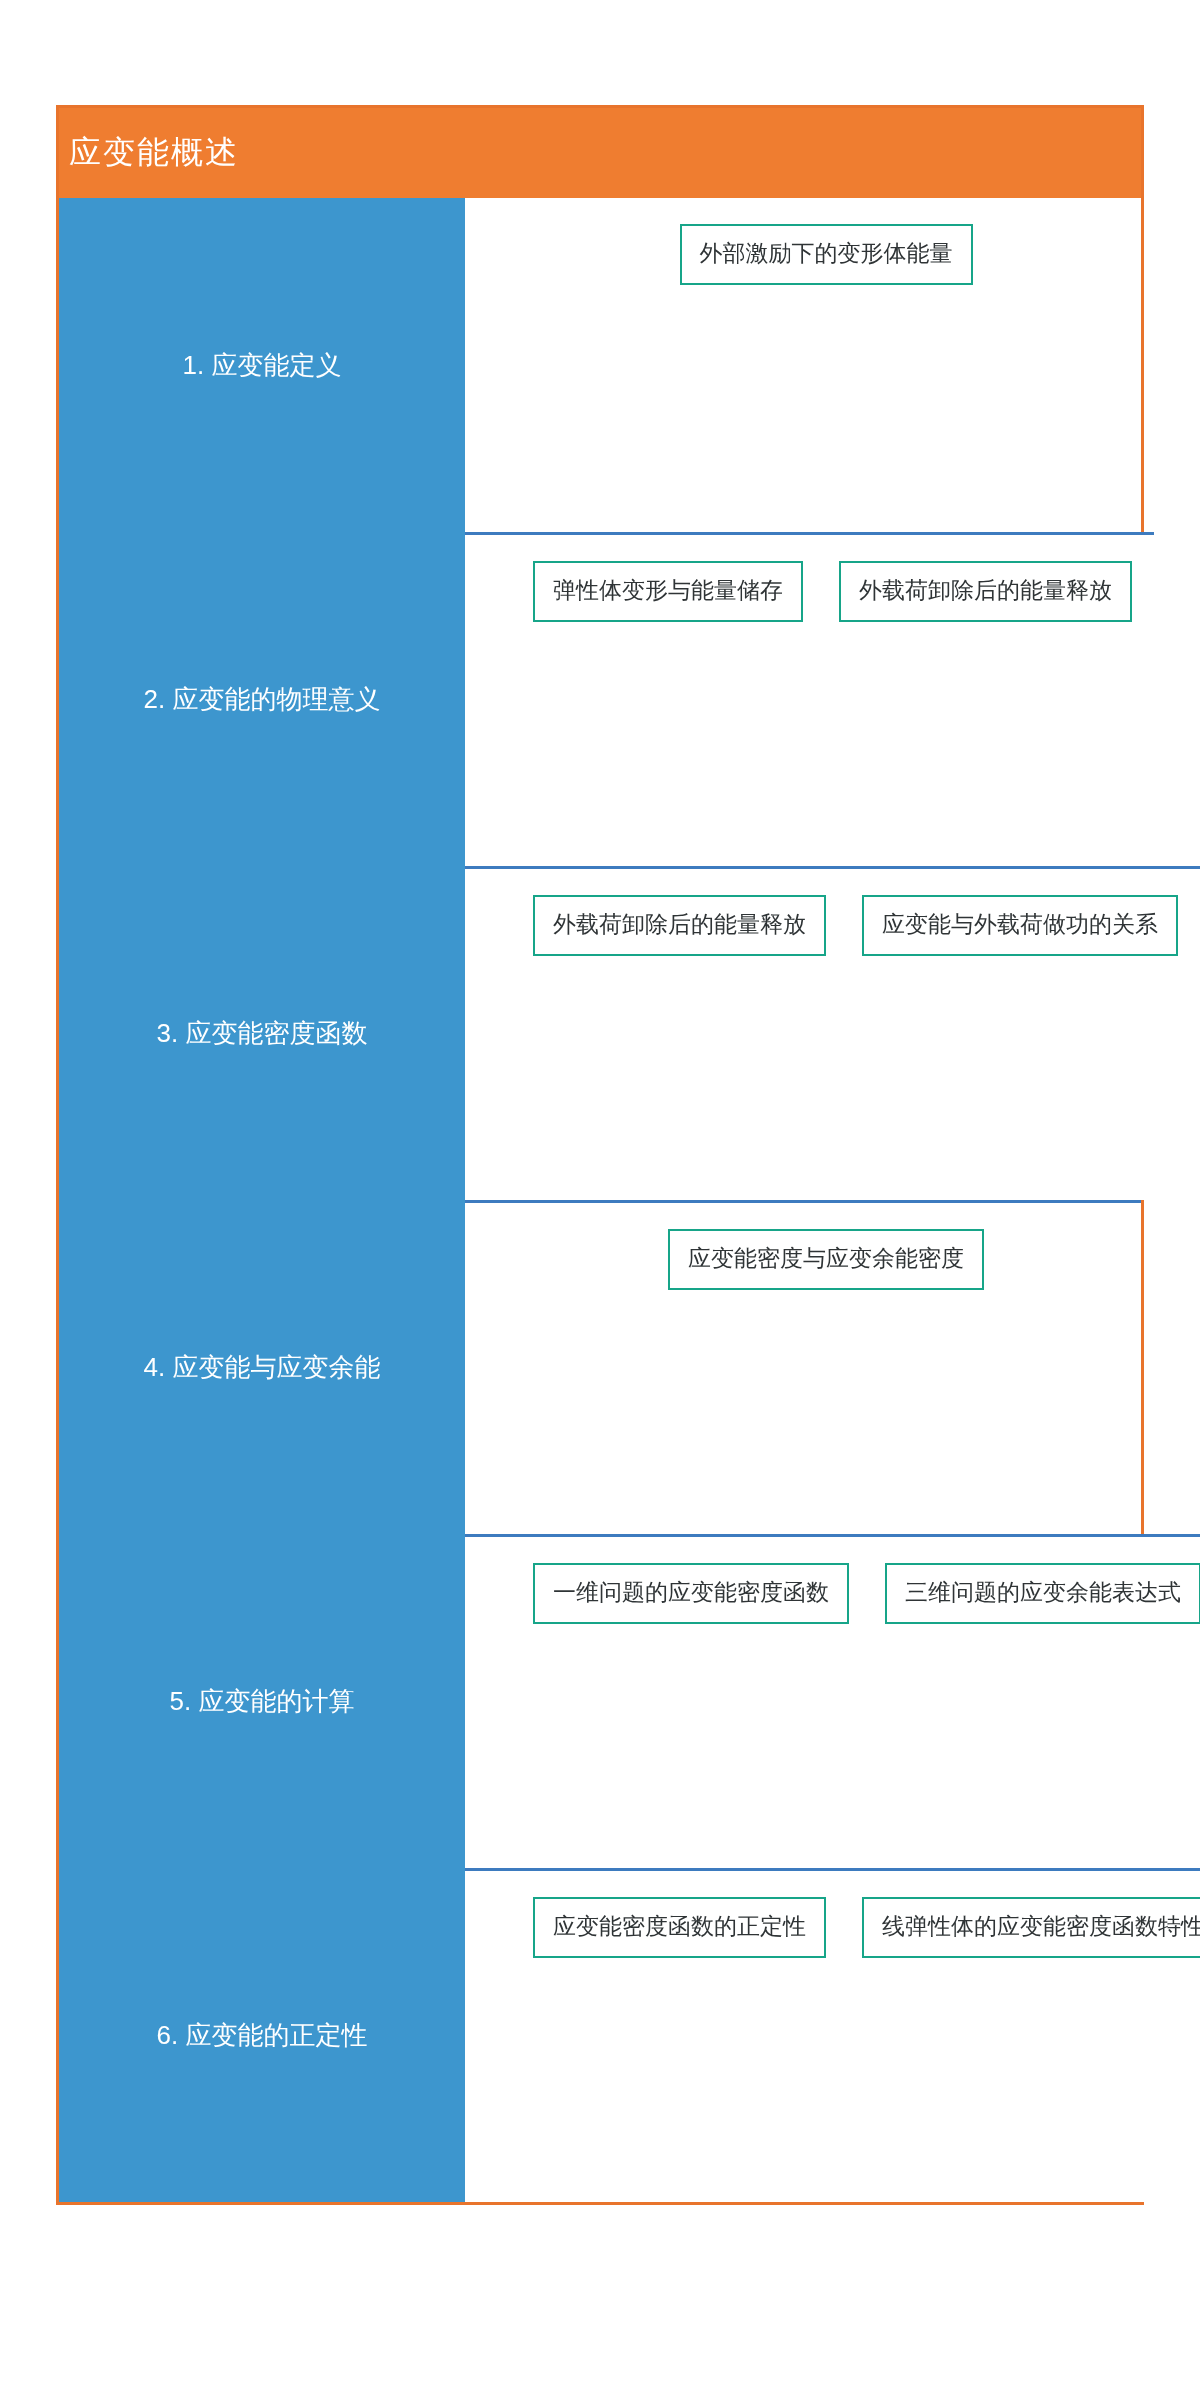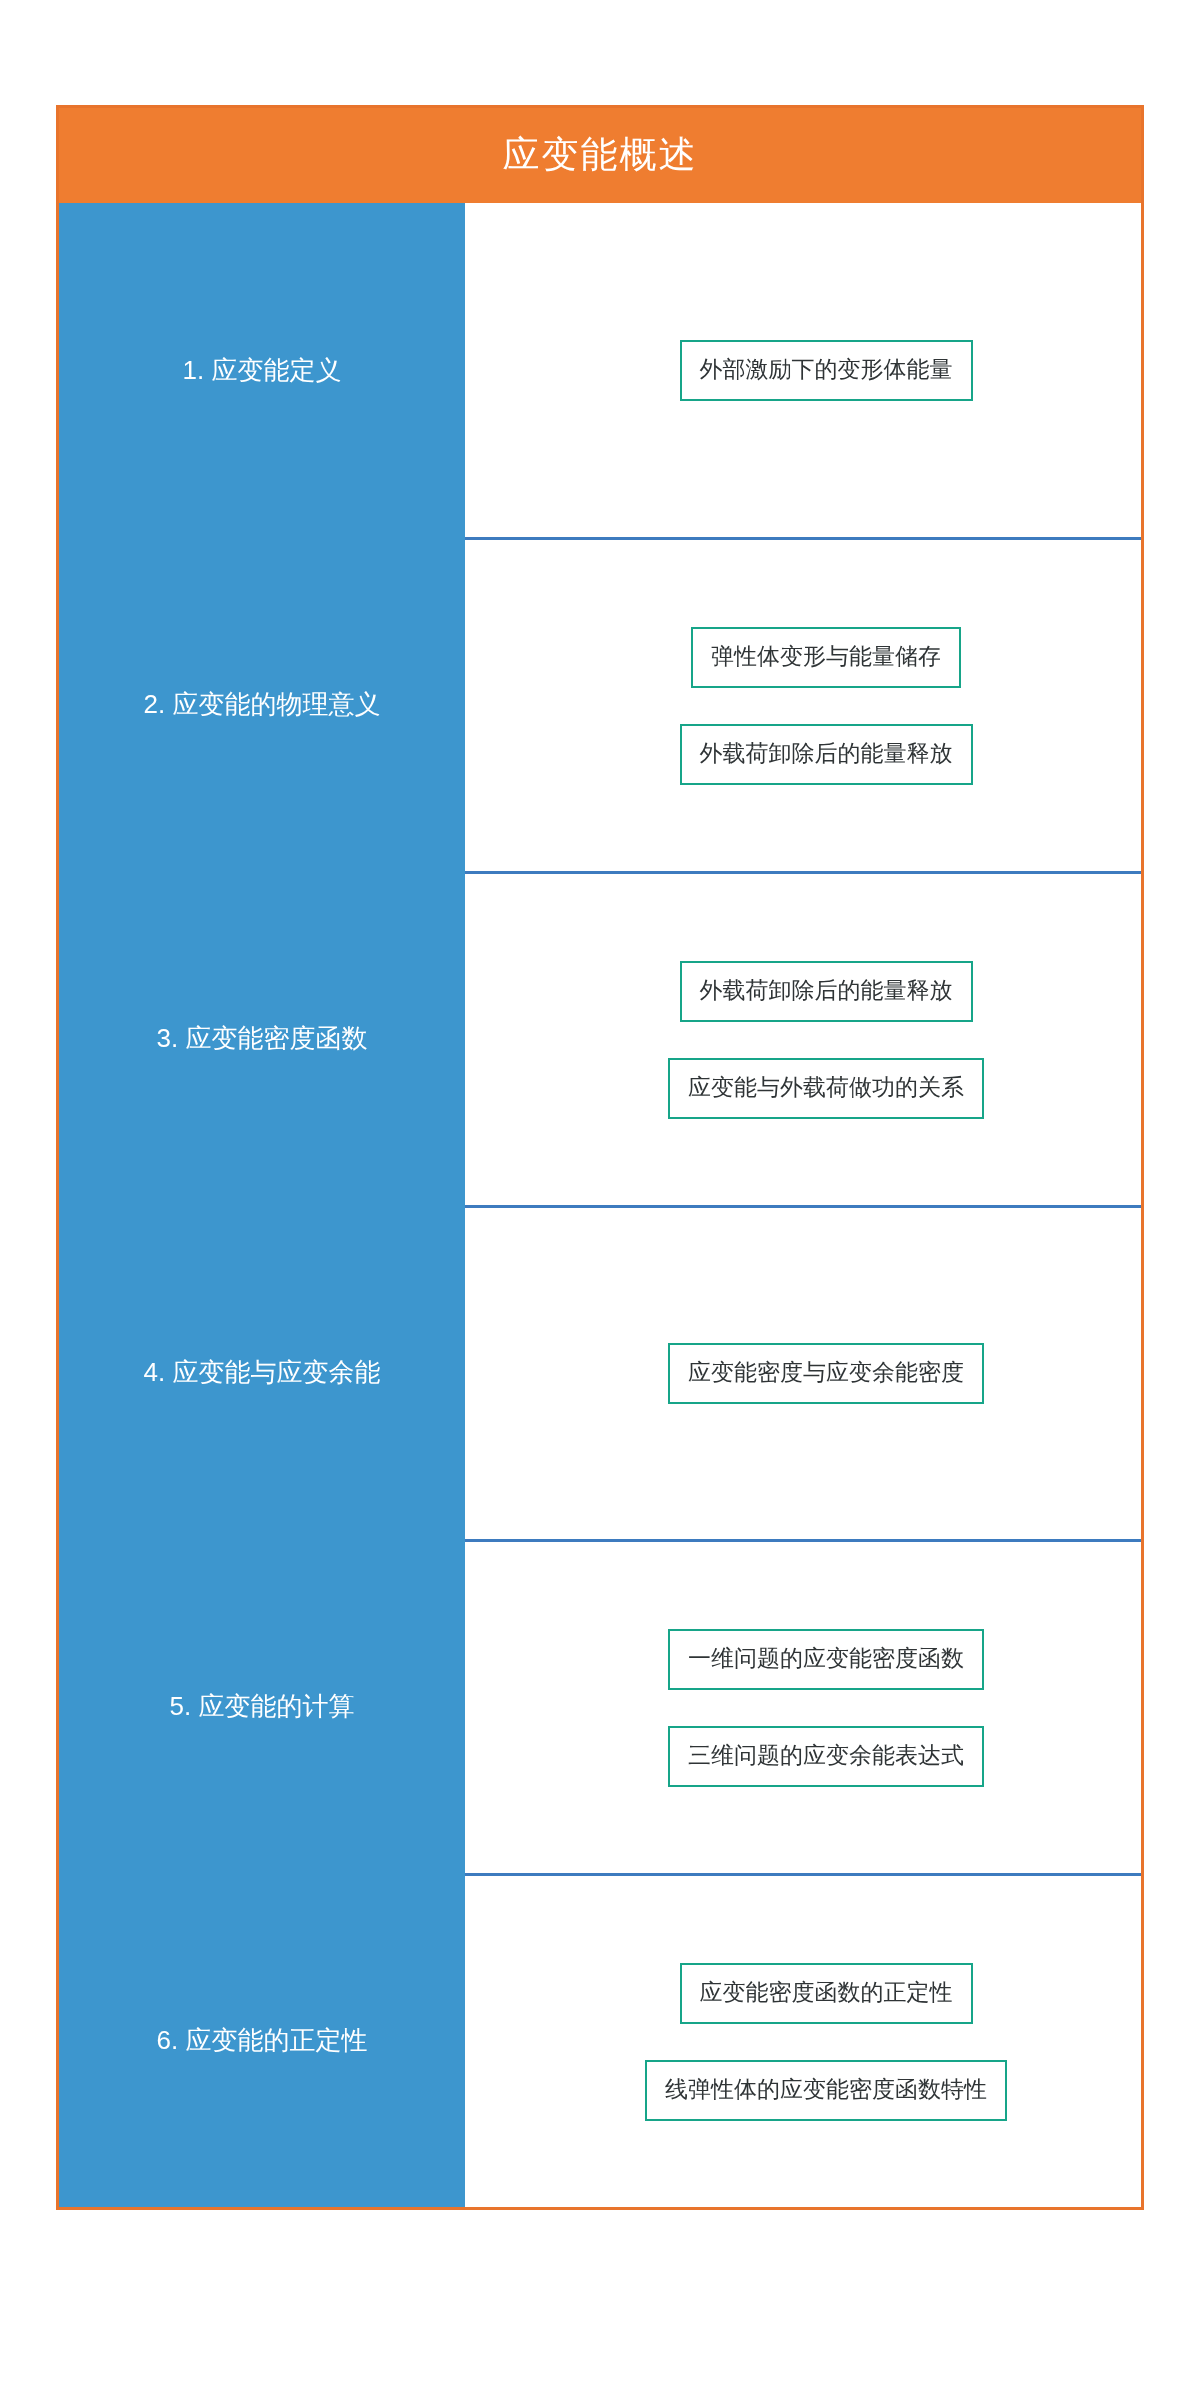--- a/index.html
+++ b/index.html
@@ -25,23 +25,23 @@
     left: 56px;
     top: 105px;
     width: 1088px;
     box-sizing: border-box;
     border: 3px solid #e8742c;
     background: #ffffff;
   }
   .diagram-title {
     background: #ef7d30;
     color: #ffffff;
-    font-size: 37px;
+    font-size: 32px;
     line-height: 1;
-    text-align: center;
+    text-align: left;
     padding: 28px 10px 30px 10px;
     letter-spacing: 2px;
     box-sizing: border-box;
   }
   .rows {
     display: block;
   }
   .row {
     display: flex;
     align-items: stretch;
@@ -61,22 +61,22 @@
     justify-content: center;
     text-align: right;
     font-size: 26px;
     padding: 10px 18px;
     box-sizing: border-box;
   }
   .row-right {
     flex: 1 1 auto;
     background: #ffffff;
     display: flex;
-    flex-direction: column;
-    align-items: center;
+    flex-direction: row;
+    align-items: flex-start;
     justify-content: center;
     gap: 36px;
     padding: 26px 22px 26px 68px;
     box-sizing: border-box;
     border-top: 3px solid #3d7bbf;
   }
   .row:first-child .row-right {
     border-top: none;
   }
   .chip {

